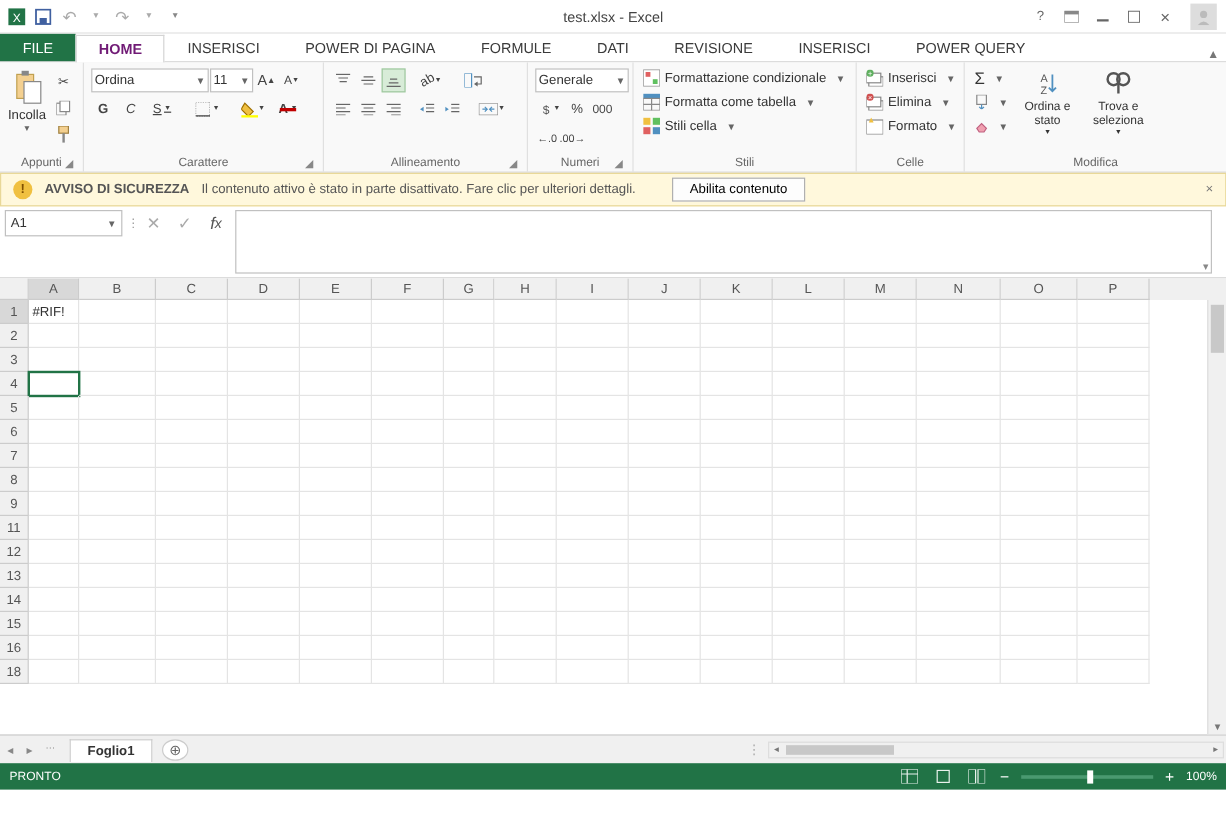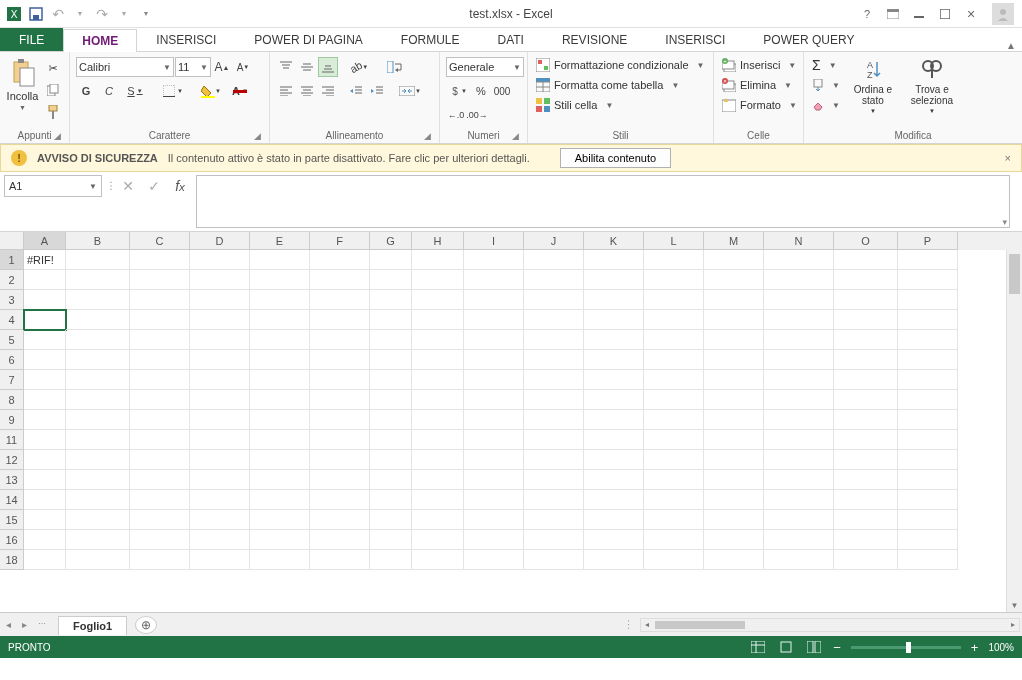--- a/index.html
+++ b/index.html
@@ -180,21 +180,21 @@
       </div>
     </div>
     <div class="group-label"><span>Appunti</span><span class="launcher">◢</span></div>
   </div>
 
   <div class="group" style="width:200px;">
     <div class="group-body">
         <div class="col" style="width:100%;gap:4px;padding-top:3px;">
       <div class="row">
         <div class="combo" style="width:98px;">
-              <span>Calibri</span>
+              <span>Ordina</span>
               <span class="arr">▼</span>
             </div>
         <div class="combo" style="width:36px;">
               <span>11</span>
               <span class="arr">▼</span>
             </div>
         <div class="sm" style="font-size:12px;">A<sup style="font-size:7px;">▲</sup></div>
         <div class="sm" style="font-size:10px;">A<sup style="font-size:6px;">▼</sup></div>
       </div>
       <div class="row" style="gap:3px;">

